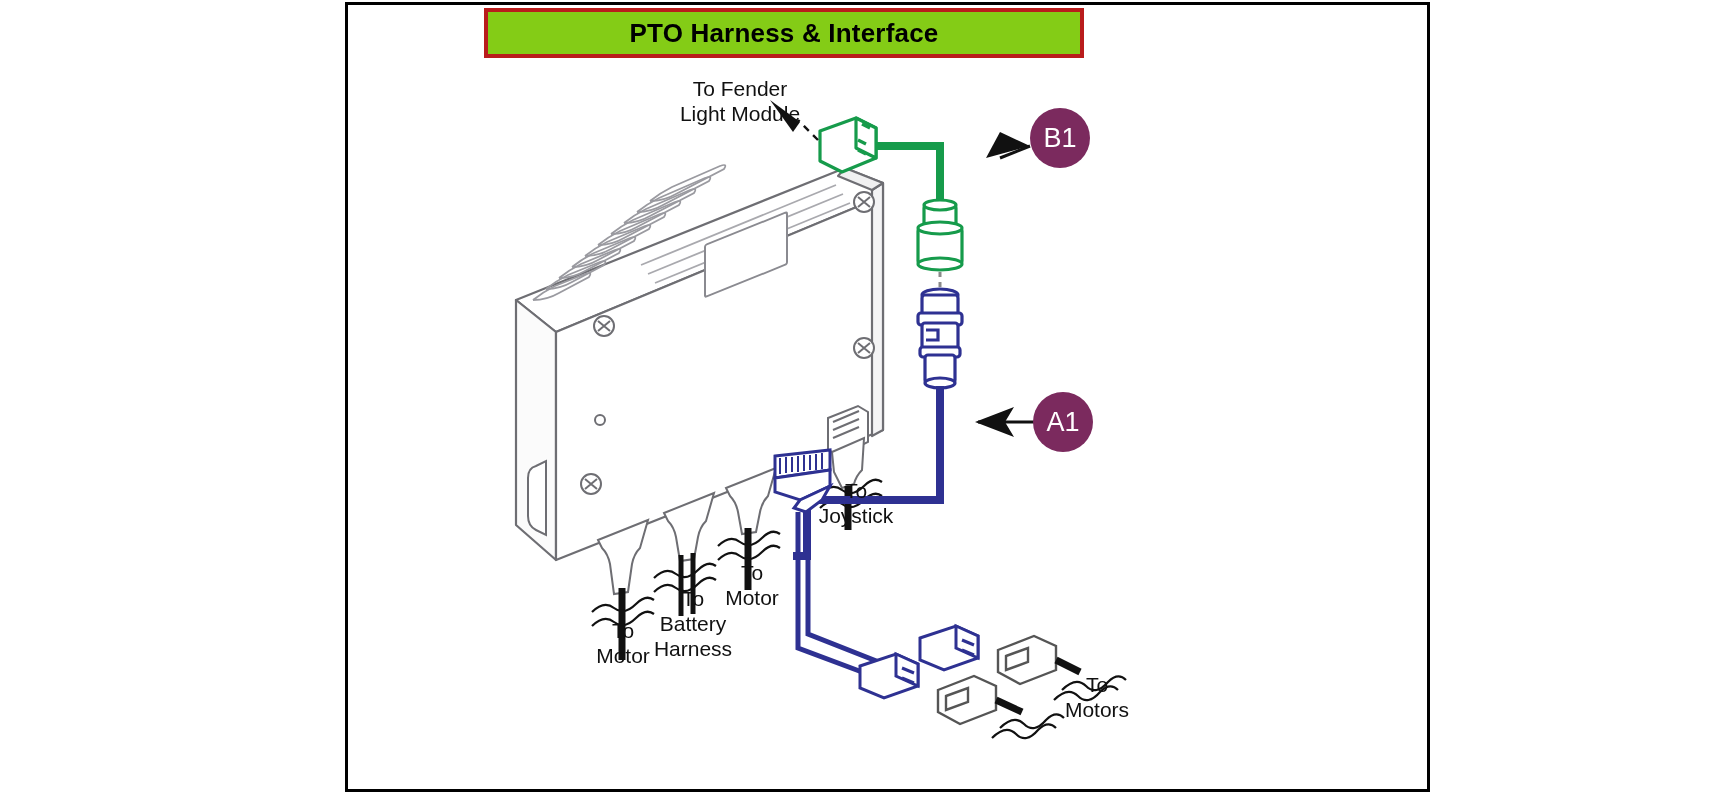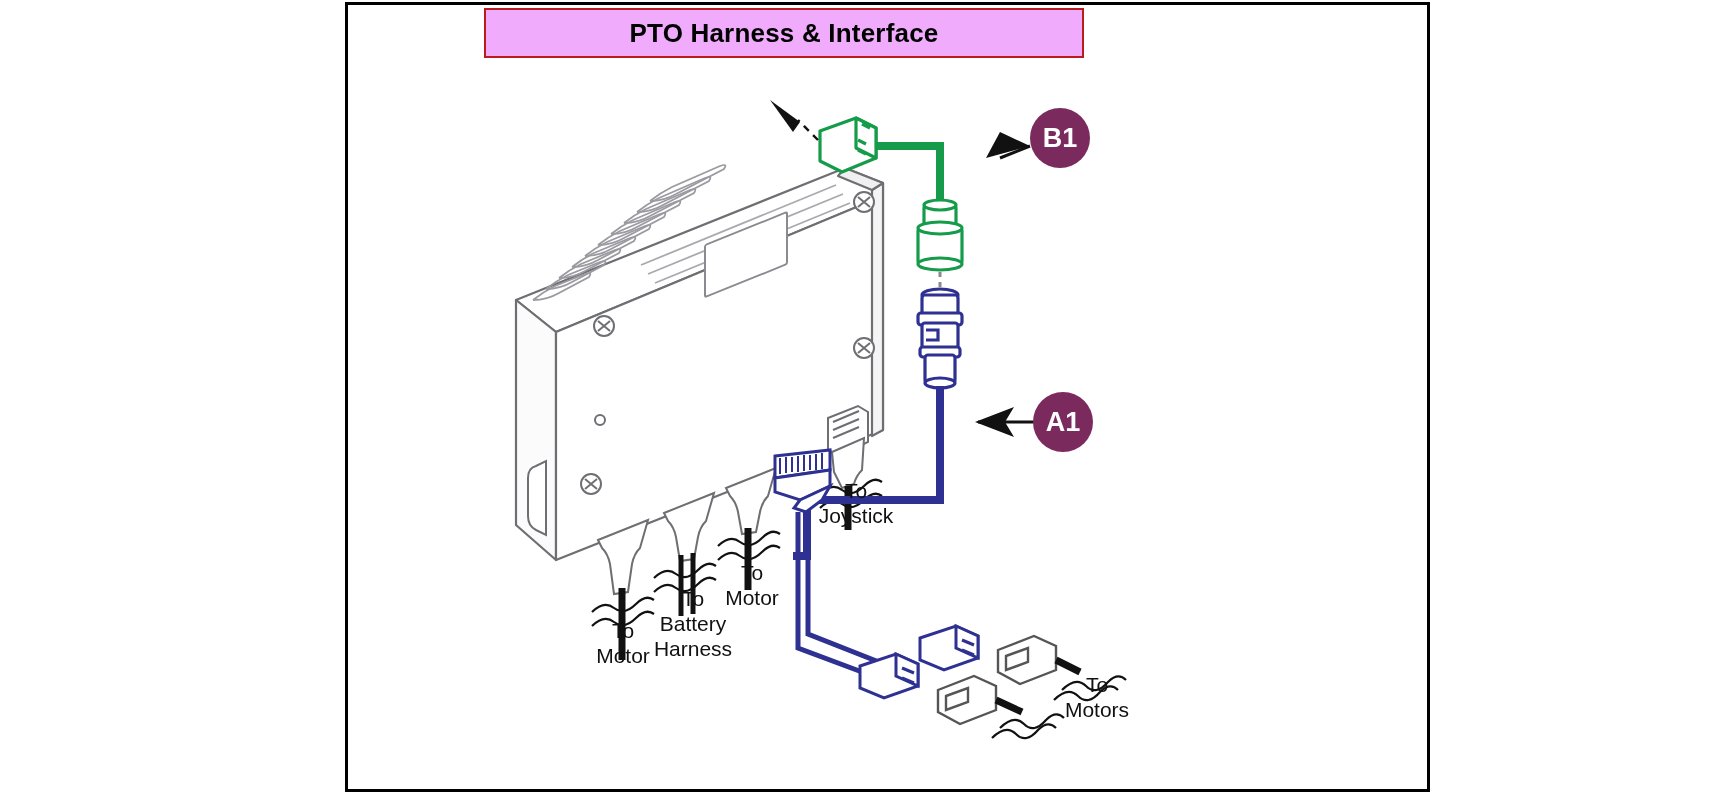--- a/index.html
+++ b/index.html
@@ -8,38 +8,38 @@
 
   
   #frame{
     position:absolute;left:345px;top:2px;width:1085px;height:790px;
     border:3px solid #000000;background:#ffffff;box-sizing:border-box;
   }
 
   
   #title-banner{
     position:absolute;left:484px;top:8px;width:600px;height:50px;
-    background:#f0abfc;border:2px solid #b91c1c;box-sizing:border-box;
+    background:#84cc16;border:4px solid #b91c1c;box-sizing:border-box;
     display:flex;align-items:center;justify-content:center;
   }
   #title-banner .t{
     font-size:26px;font-weight:bold;color:#000;letter-spacing:.2px;
     font-family:"Liberation Sans",sans-serif;white-space:nowrap;
   }
 
   .lbl{
     position:absolute;font-family:"Liberation Sans",sans-serif;
     font-size:21px;color:#111;line-height:25px;white-space:pre;
   }
   .lbl.c{text-align:center;}
 
   .badge{
     position:absolute;border-radius:50%;
     display:flex;align-items:center;justify-content:center;
-    color:#ffffff;font-weight:bold;font-size:27px;
+    color:#ffffff;font-weight:normal;font-size:27px;
     font-family:"Liberation Sans",sans-serif;
   }
 
   svg{position:absolute;left:0;top:0;overflow:visible;}
 </style>
 </head>
 <body>
 
 <div id="stage">
 
@@ -220,20 +220,22 @@
 
     <path d="M818,140 L798,120" stroke="#111" stroke-width="2.4" stroke-dasharray="7,6" fill="none"></path>
     <path d="M800,122 L770,100 L793,132 Z" fill="#111"></path>
 
     <path d="M1030,146 L986,158 L1000,132 Z" fill="#111"></path>
     <path d="M1030,146 L1000,158" stroke="#111" stroke-width="3" fill="none"></path>
 
     <path d="M1088,422 L978,422" stroke="#111" stroke-width="3" fill="none" marker-end="url(#arrowblk)"></path>
   </svg>
 
+  <div class="lbl c" style="left:650px;top:76px;width:180px;">To Fender
+Light Module</div>
 
   <div class="lbl c" style="left:806px;top:478px;width:100px;">To
 Joystick</div>
 
   <div class="lbl c" style="left:583px;top:618px;width:80px;">To
 Motor</div>
 
   <div class="lbl c" style="left:638px;top:586px;width:110px;">To
 Battery
 Harness</div>

